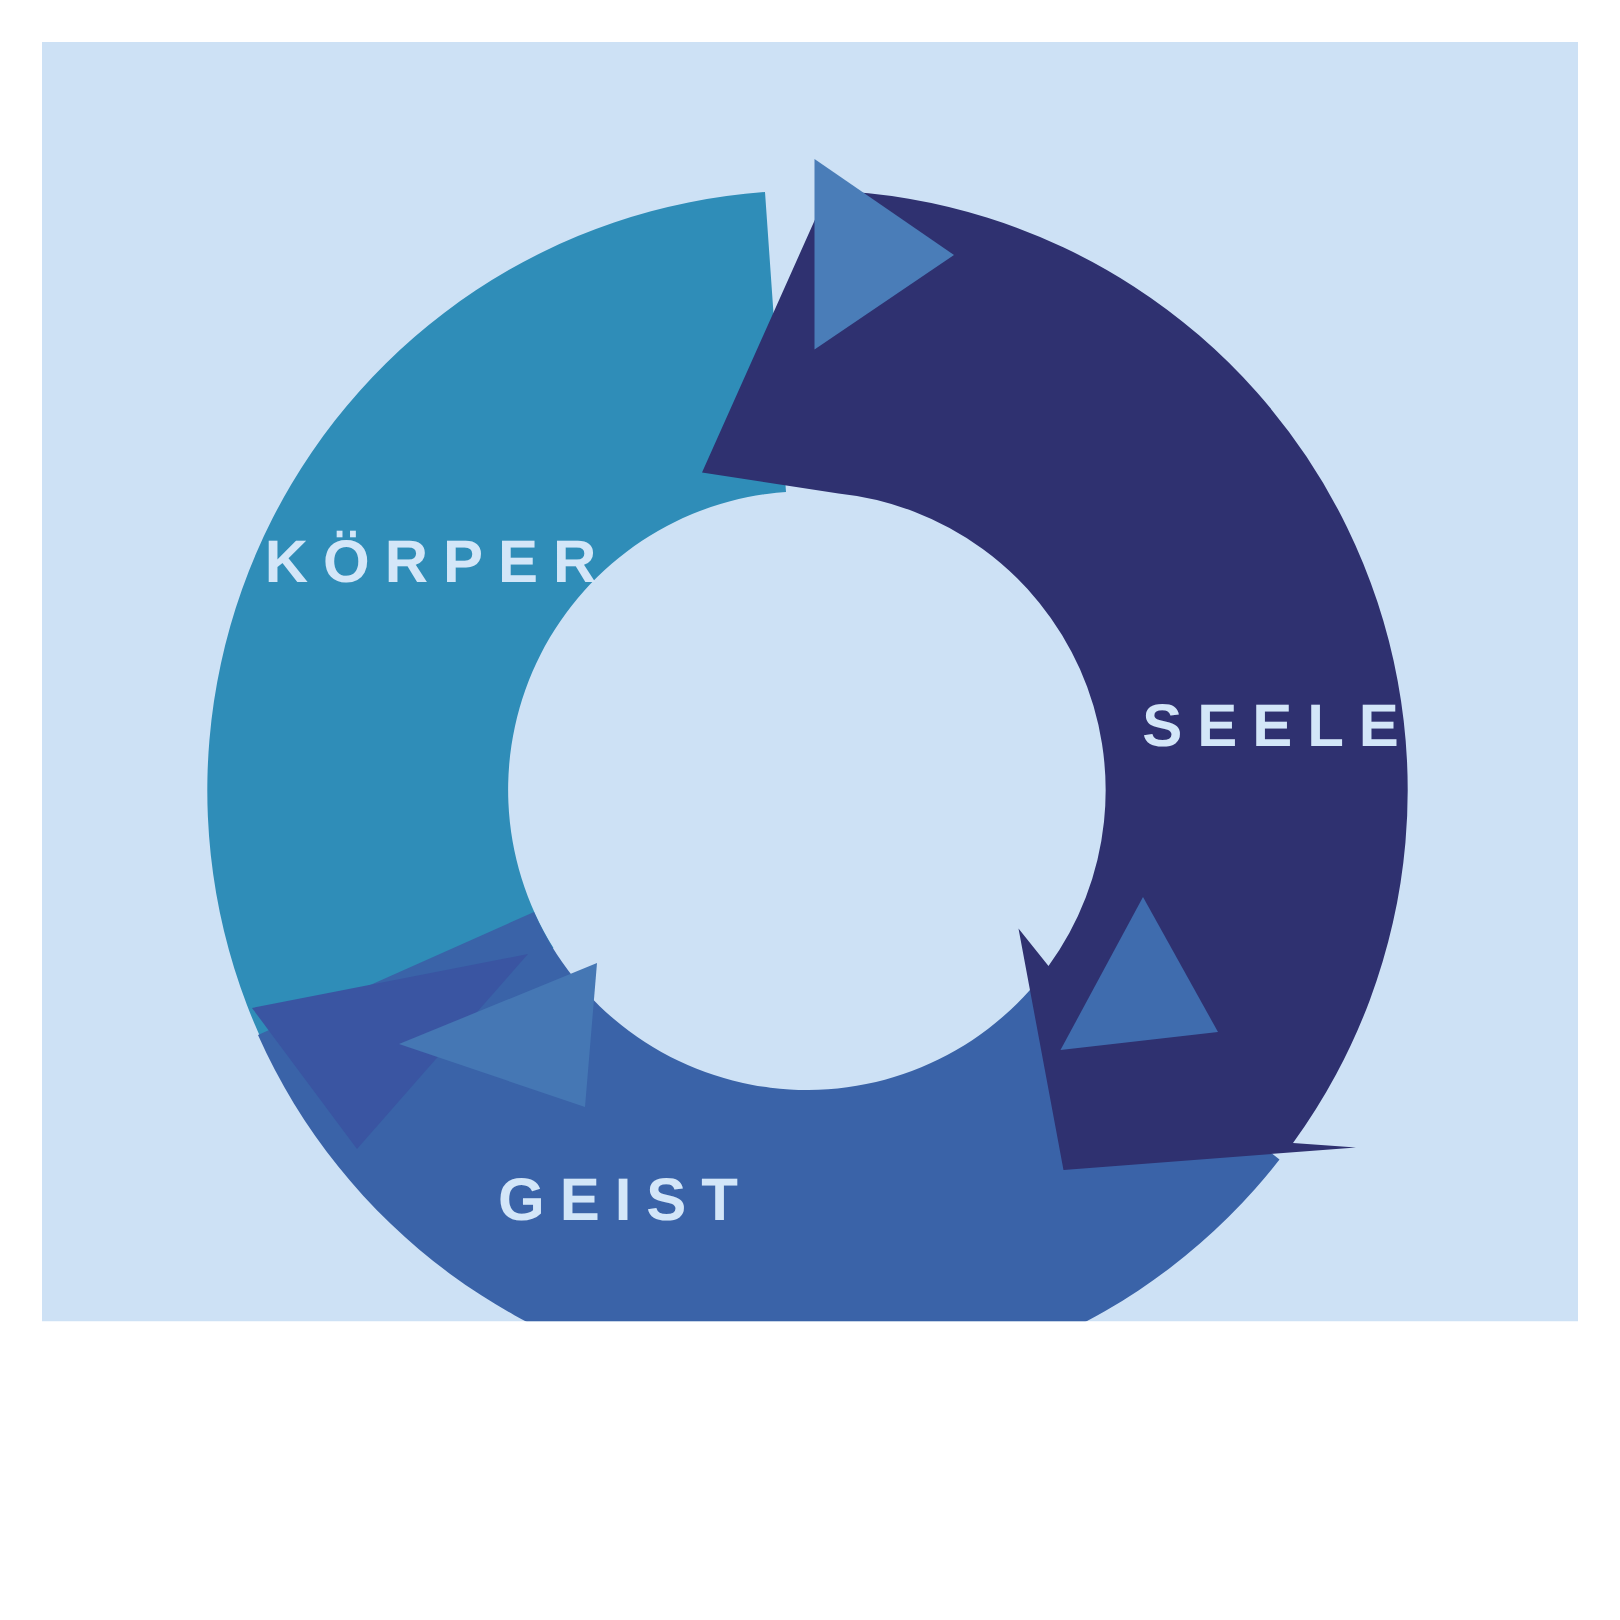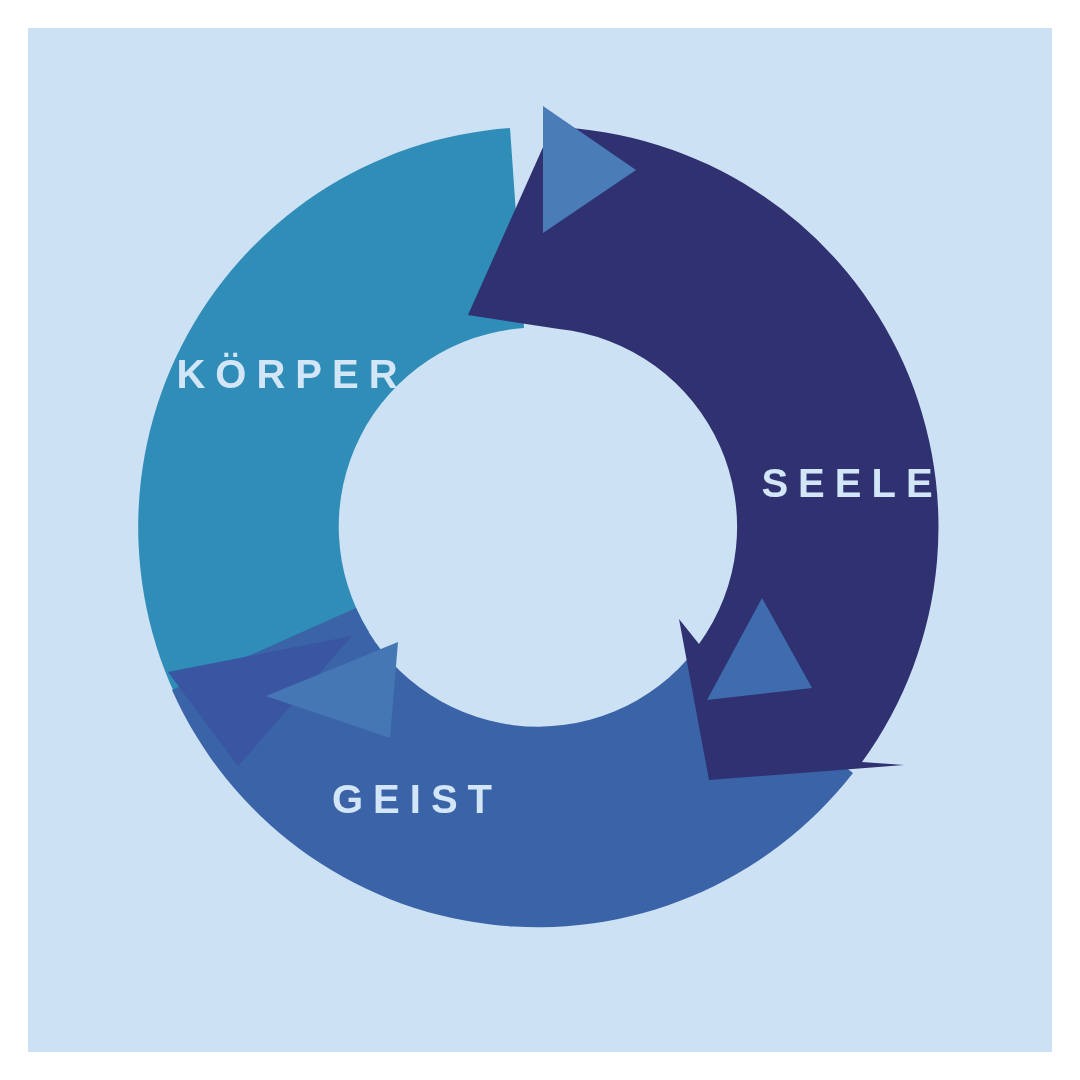--- a/index.html
+++ b/index.html
@@ -3,21 +3,21 @@
 <meta charset="utf-8">
 <style>
   html, body {
     margin: 0;
     padding: 0;
     background: #ffffff;
   }
   .stage {
     position: relative;
     width: 1080px;
-    height: 1080px;
+    height: 881px;
     background: #ffffff;
     overflow: hidden;
     font-family: "Liberation Sans", sans-serif;
   }
   .stage svg {
     position: absolute;
     top: 0;
     left: 0;
     width: 1080px;
     height: 1080px;

